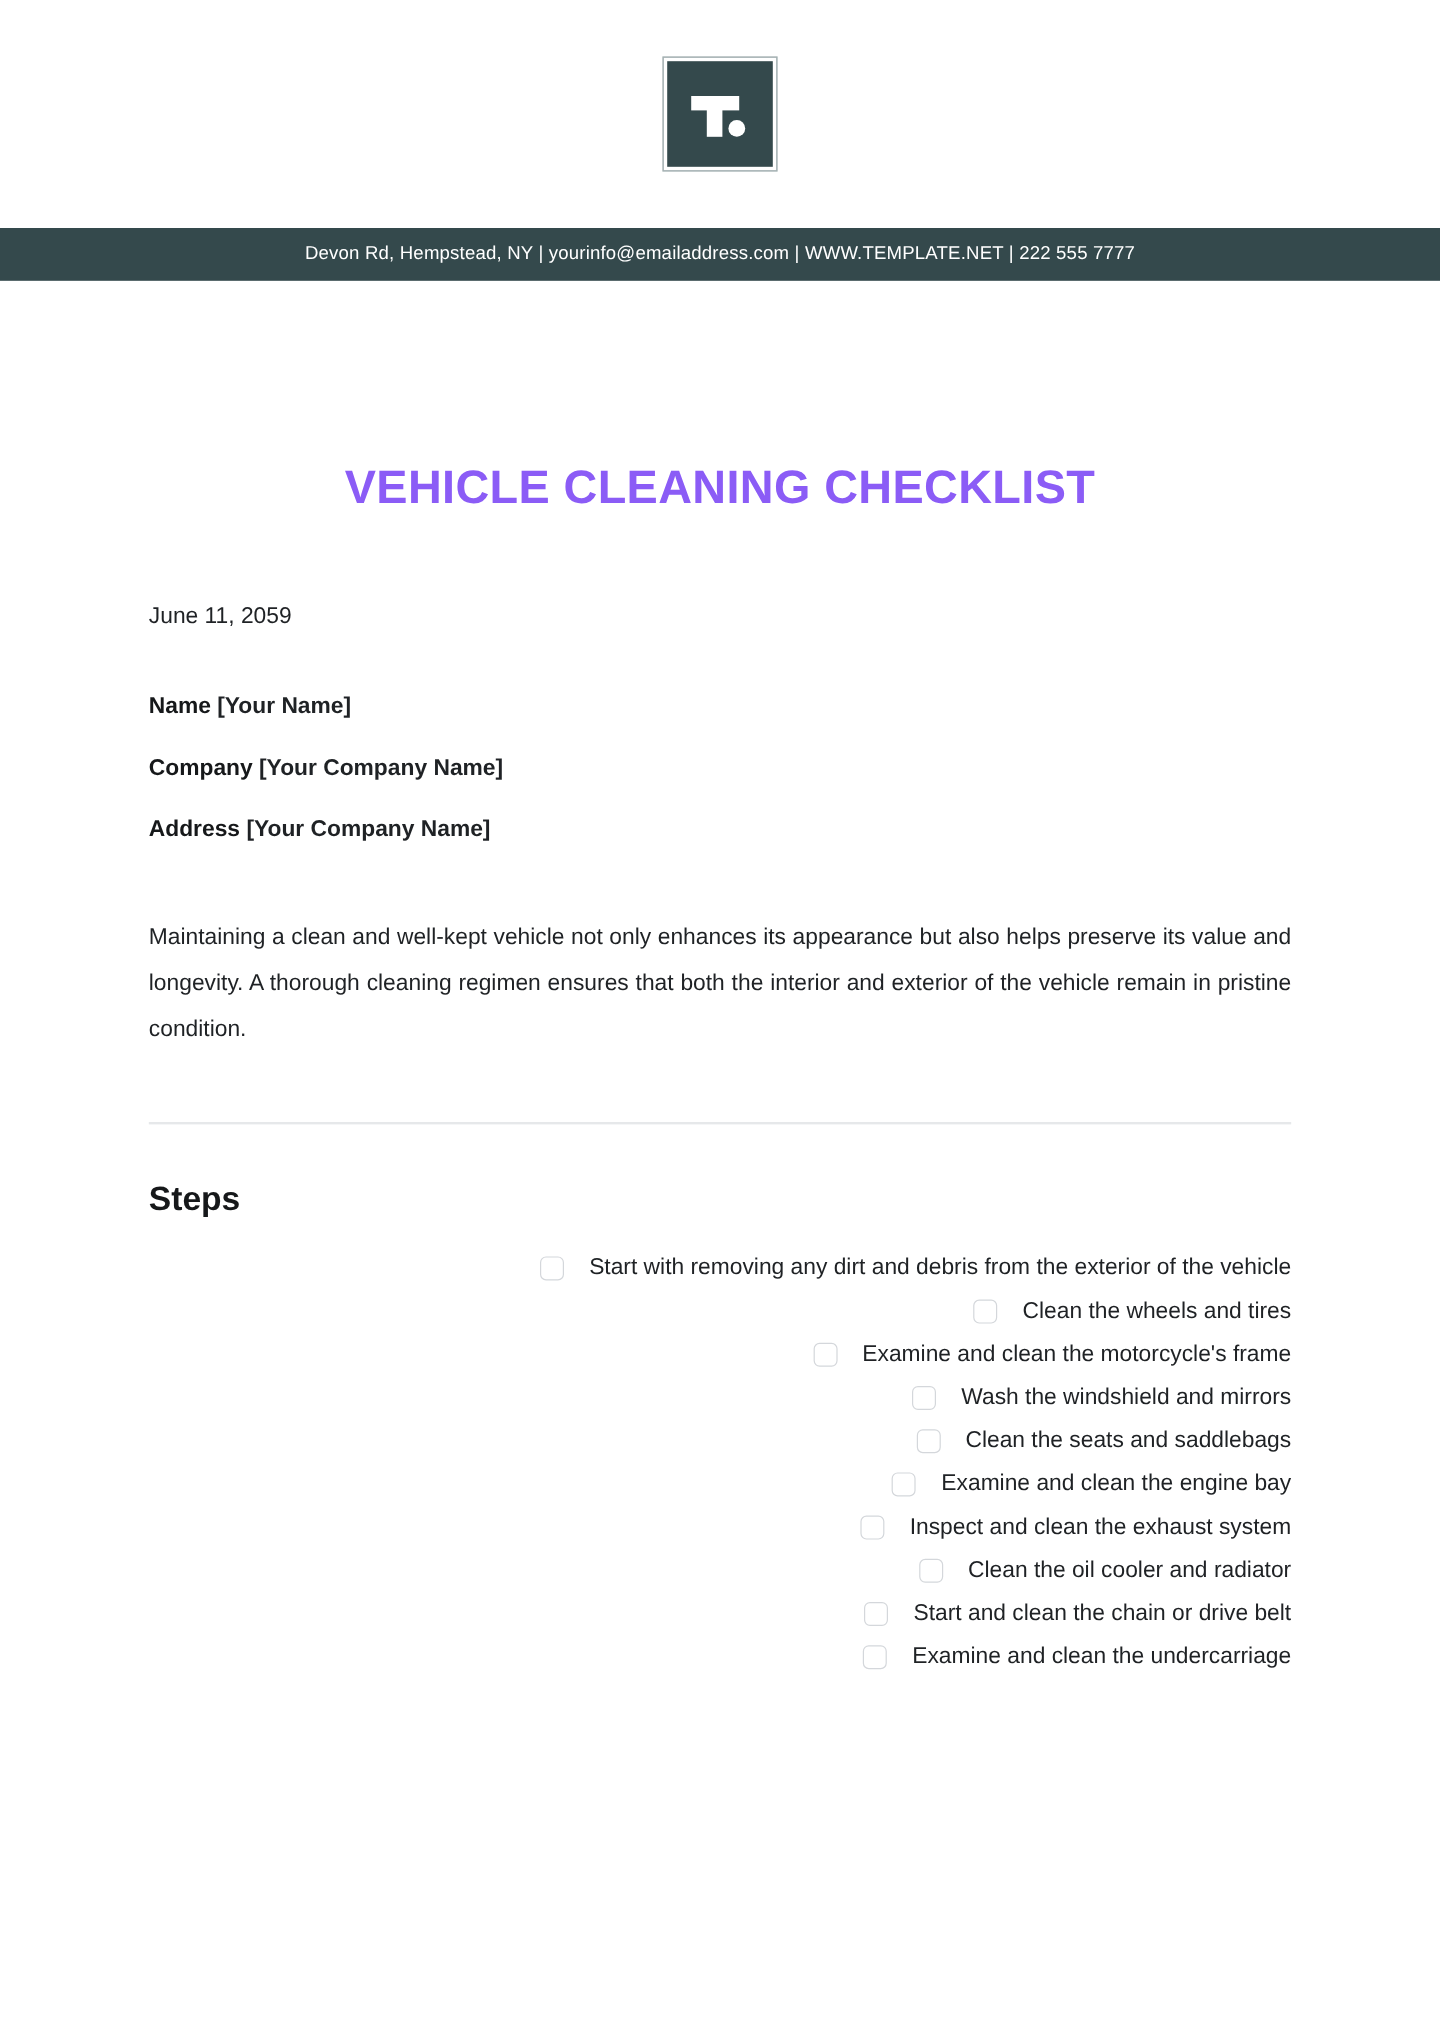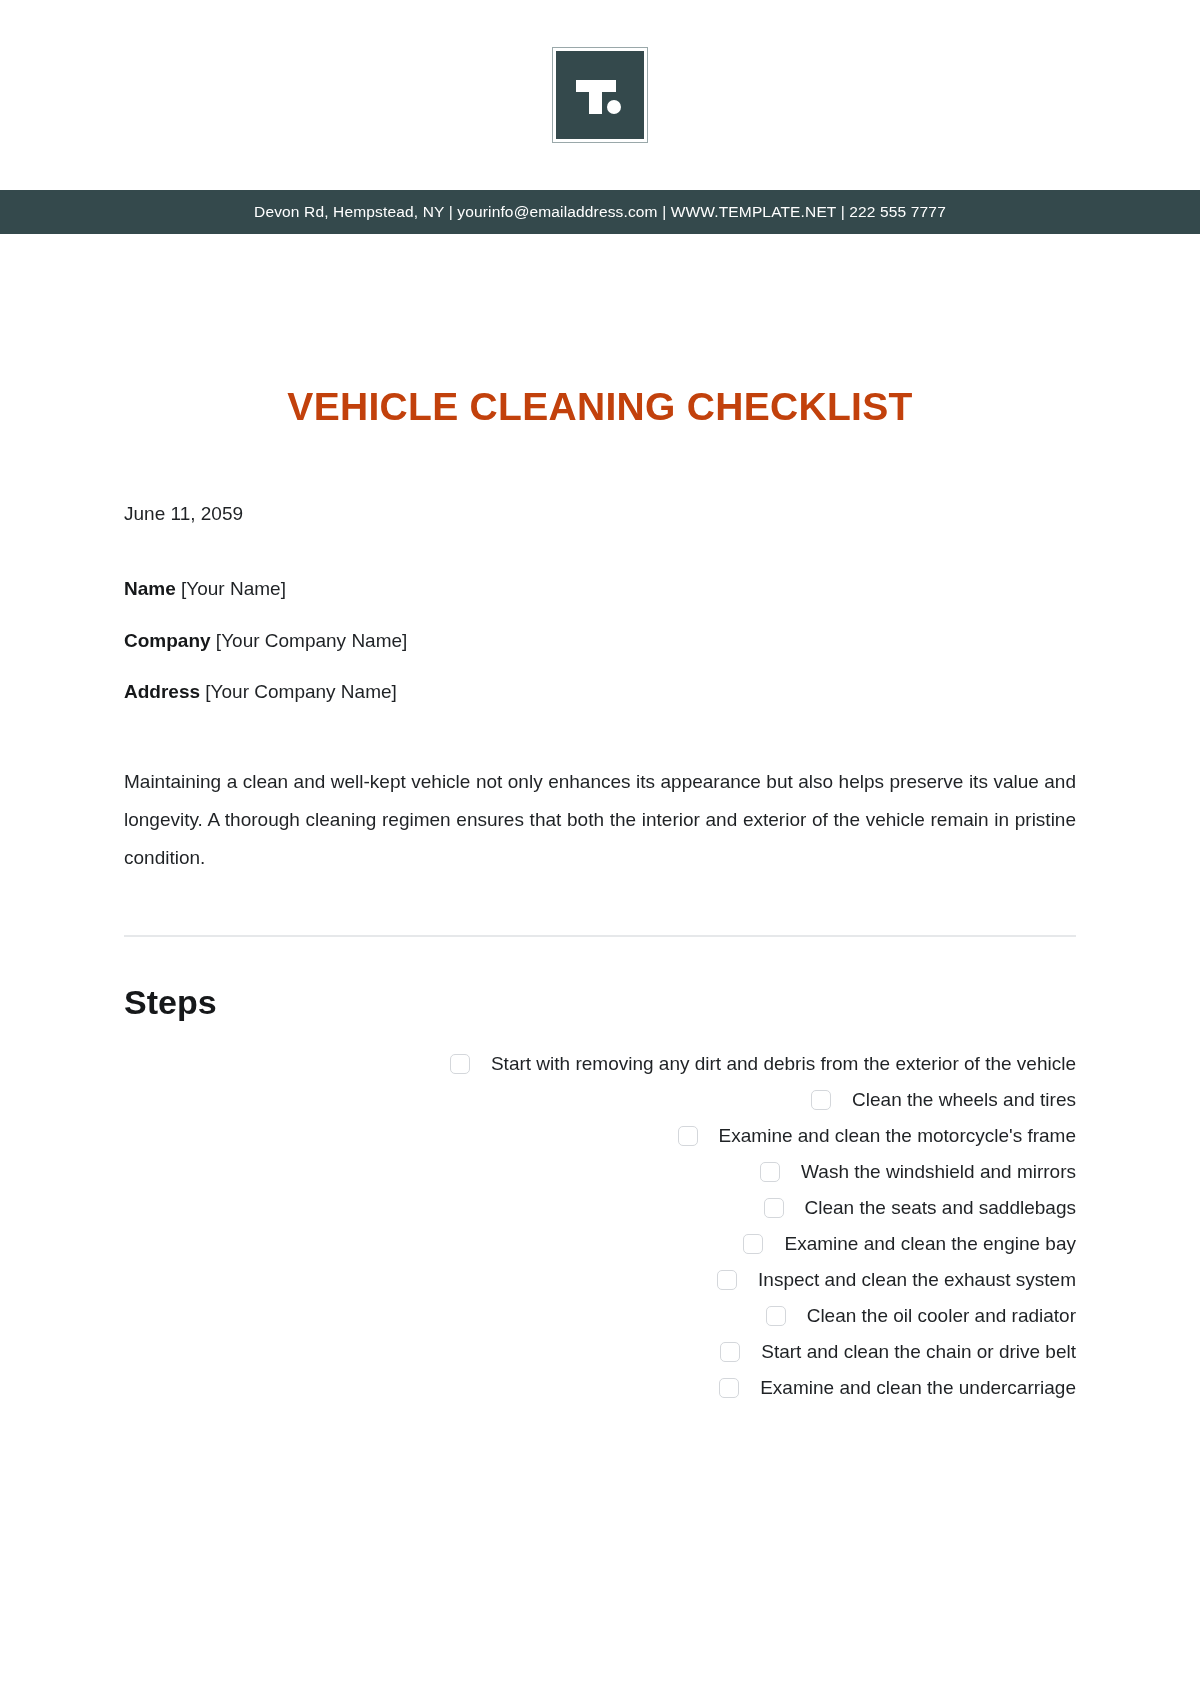--- a/index.html
+++ b/index.html
@@ -90,21 +90,21 @@
   .content {
     padding: 0 124px 0 124px;
     box-sizing: border-box;
   }
 
   .doc-title {
     text-align: center;
     font-size: 39px;
     font-weight: bold;
     letter-spacing: 0.3px;
-    color: #c2410c;
+    color: #8b5cf6;
     margin-top: 152px;
     line-height: 1.1;
   }
 
   .doc-date {
     margin-top: 74px;
     font-size: 19px;
     color: #1f2225;
   }
 
@@ -116,41 +116,41 @@
     color: #1f2225;
     margin-bottom: 27px;
     line-height: 1.3;
   }
   .field-row:last-child { margin-bottom: 0; }
   .field-label {
     font-weight: bold;
     color: #16181a;
   }
   .field-value {
-    font-weight: normal;
+    font-weight: bold;
   }
 
   .intro-para {
     margin-top: 58px;
     font-size: 19px;
     line-height: 2.0;
     text-align: justify;
     color: #1f2225;
   }
 
   .divider {
     margin-top: 58px;
     height: 2px;
     background: #e6e8ea;
     width: 100%;
   }
 
   .section-heading {
     margin-top: 46px;
-    font-size: 34px;
+    font-size: 28px;
     font-weight: bold;
     color: #16181a;
   }
 
   .checklist {
     margin-top: 24px;
     padding-left: 12px;
   }
   .check-item {
     display: flex;

